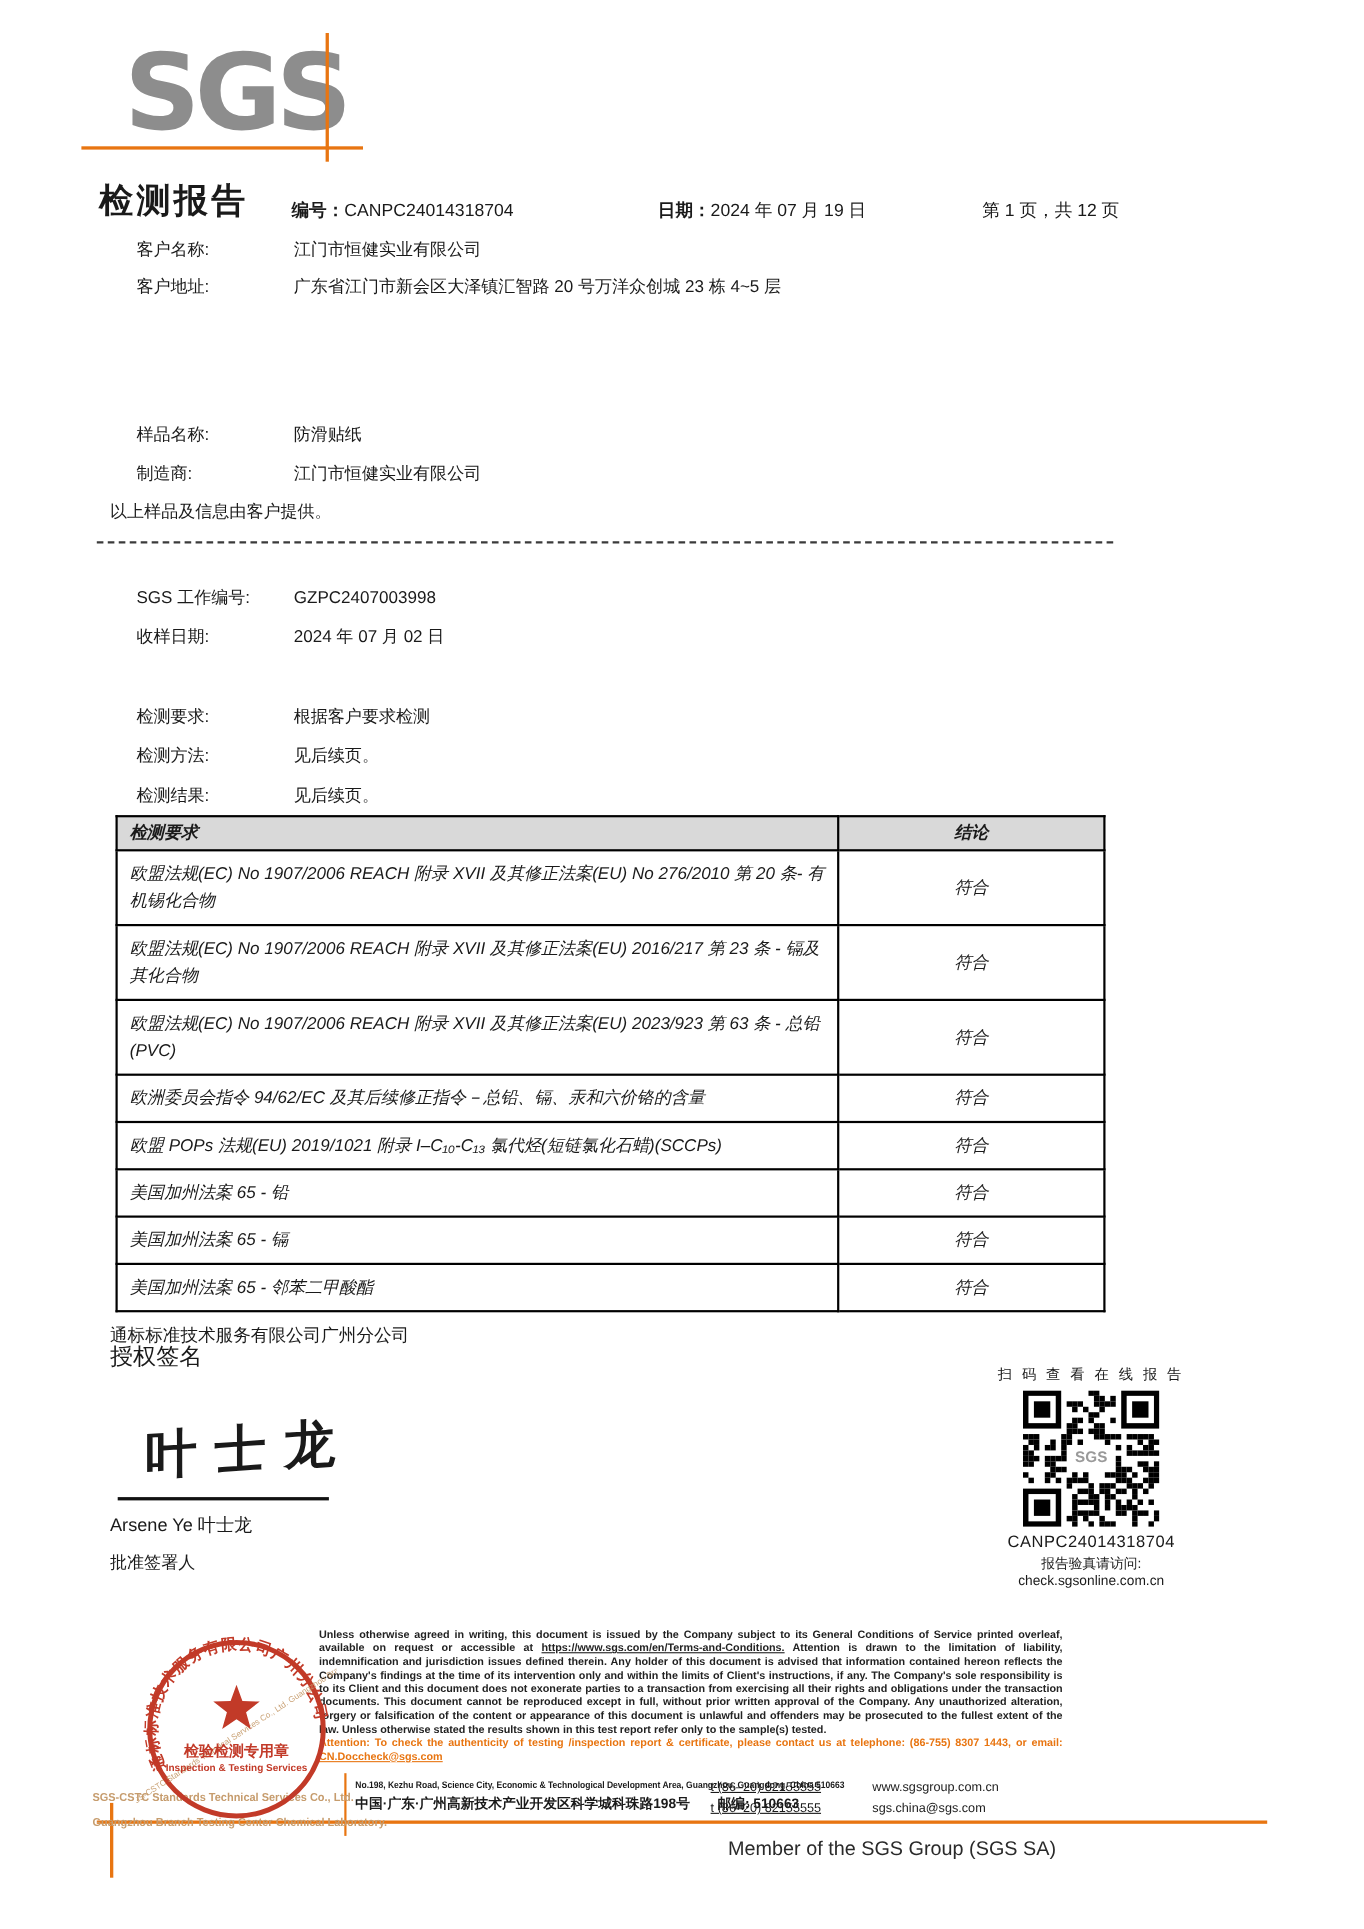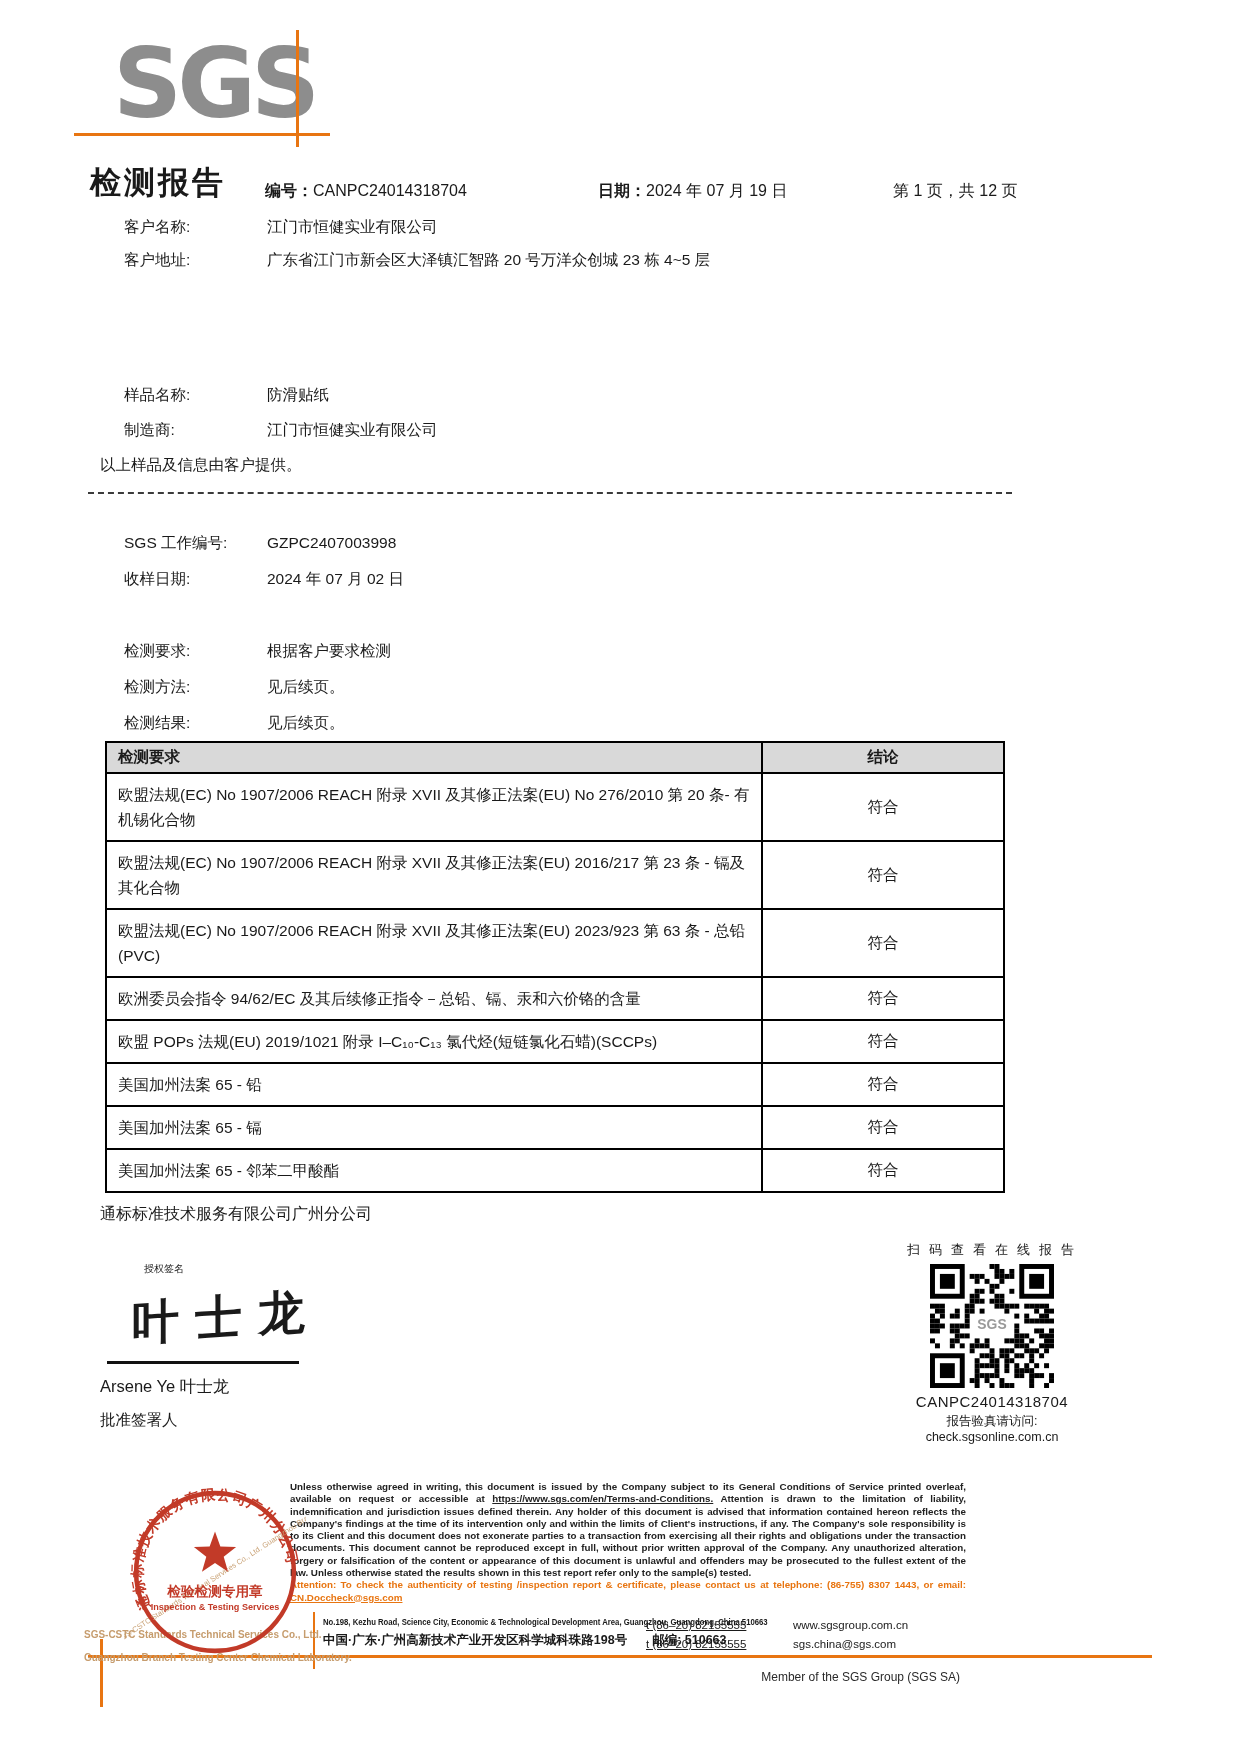--- a/index.html
+++ b/index.html
@@ -18,28 +18,28 @@
   .meta{ position:absolute; top:181px; font-size:16px; white-space:nowrap; }
   .meta .k{ font-weight:bold; }
   #meta-no{ left:265px;text-align:right; } #meta-date{ left:598px; } #meta-page{ left:893px; }
   
   .kv{ position:absolute; left:100px; font-size:15.5px; white-space:nowrap; }
   .kv .k{ display:inline-block; width:143px;margin-left:24px; }
   .note{ position:absolute; left:100px; font-size:15.5px; }
   .dashed{ position:absolute; left:88px; top:492px; width:924px; border-top:2px dashed #3a3a3a; }
   
   table.results{ position:absolute; left:105px; top:741px; width:900px; border-collapse:collapse;
-    font-size:15.5px; table-layout:fixed; }
+    font-size:15.5px; table-layout:fixed;font-style:italic; }
   table.results th, table.results td{ border:2px solid #000; }
   table.results th{ background:#d9d9d9; font-weight:bold; padding:4px 11px; text-align:left; }
   table.results th.concl, table.results td.concl{ width:218px; text-align:center; }
   table.results td.req{ padding:8px 11px; line-height:25px; }
   
   .signoff-company{ position:absolute; left:100px; top:1204px; font-size:16px; }
-  .signoff-auth{ position:absolute; left:100px; top:1262px; font-size:10px;margin-left:44px; }
+  .signoff-auth{ position:absolute; left:100px; top:1219px; font-size:21px; }
   .sig-script{ position:absolute; left:132px; top:1286px; font-size:47px; font-weight:bold;
     letter-spacing:16px; transform:rotate(-4deg) skewX(-4deg); font-family:"DejaVu Serif",serif; white-space:nowrap; }
   .sig-line{ position:absolute; left:107px; top:1361px; width:192px; height:3px; background:#111; }
   .sig-name{ position:absolute; left:100px; top:1376px; font-size:16.5px; }
   .sig-title{ position:absolute; left:100px; top:1410px; font-size:15.5px; }
   
   .qr-block{ position:absolute; left:876px; top:1241px; width:232px; text-align:center; }
   .qr-caption{ font-size:13px; letter-spacing:9px; white-space:nowrap; margin-left:6px; }
   #qr-svg{ width:124px; height:124px; display:block; margin:5px auto 0; background:#fff; }
   .qr-no{ font-size:15px; margin-top:5px; letter-spacing:0.5px; }
@@ -58,21 +58,21 @@
   .v-divider{ position:absolute; left:313px; top:1612px; width:2px; height:57px; background:#e87511; }
   .crosshair-v{ position:absolute; left:100px; top:1639px; width:3px; height:68px; background:#e87511; }
   .footer-rule{ position:absolute; left:88px; top:1655px; width:1064px; height:2.5px; background:#e87511; }
   .addr-col{ position:absolute; left:323px; top:1617px; width:312px; white-space:nowrap; }
   .addr-en{ font-size:8.6px; font-weight:bold; transform:scaleX(.9); transform-origin:left; }
   .addr-cn{ font-size:12.5px; font-weight:bold; margin-top:5px; }
   .phone-col{ position:absolute; left:646px; top:1619px; font-size:11.5px; }
   .phone-col div{ height:19px;text-decoration:underline; }
   .web-col{ position:absolute; left:793px; top:1619px; font-size:11.5px; }
   .web-col div{ height:19px; }
-  .member{ position:absolute; left:640px; top:1670px; width:320px; text-align:right; font-size:12px; color:#2a2a2a; }
+  .member{ position:absolute; left:640px; top:1670px; width:320px; text-align:right; font-size:18px; color:#2a2a2a; }
 </style>
 </head>
 <body>
 
 <div class="page">
 
   <div class="logo-text">SGS</div>
   <div class="logo-hline"></div>
   <div class="logo-vline"></div>
 

